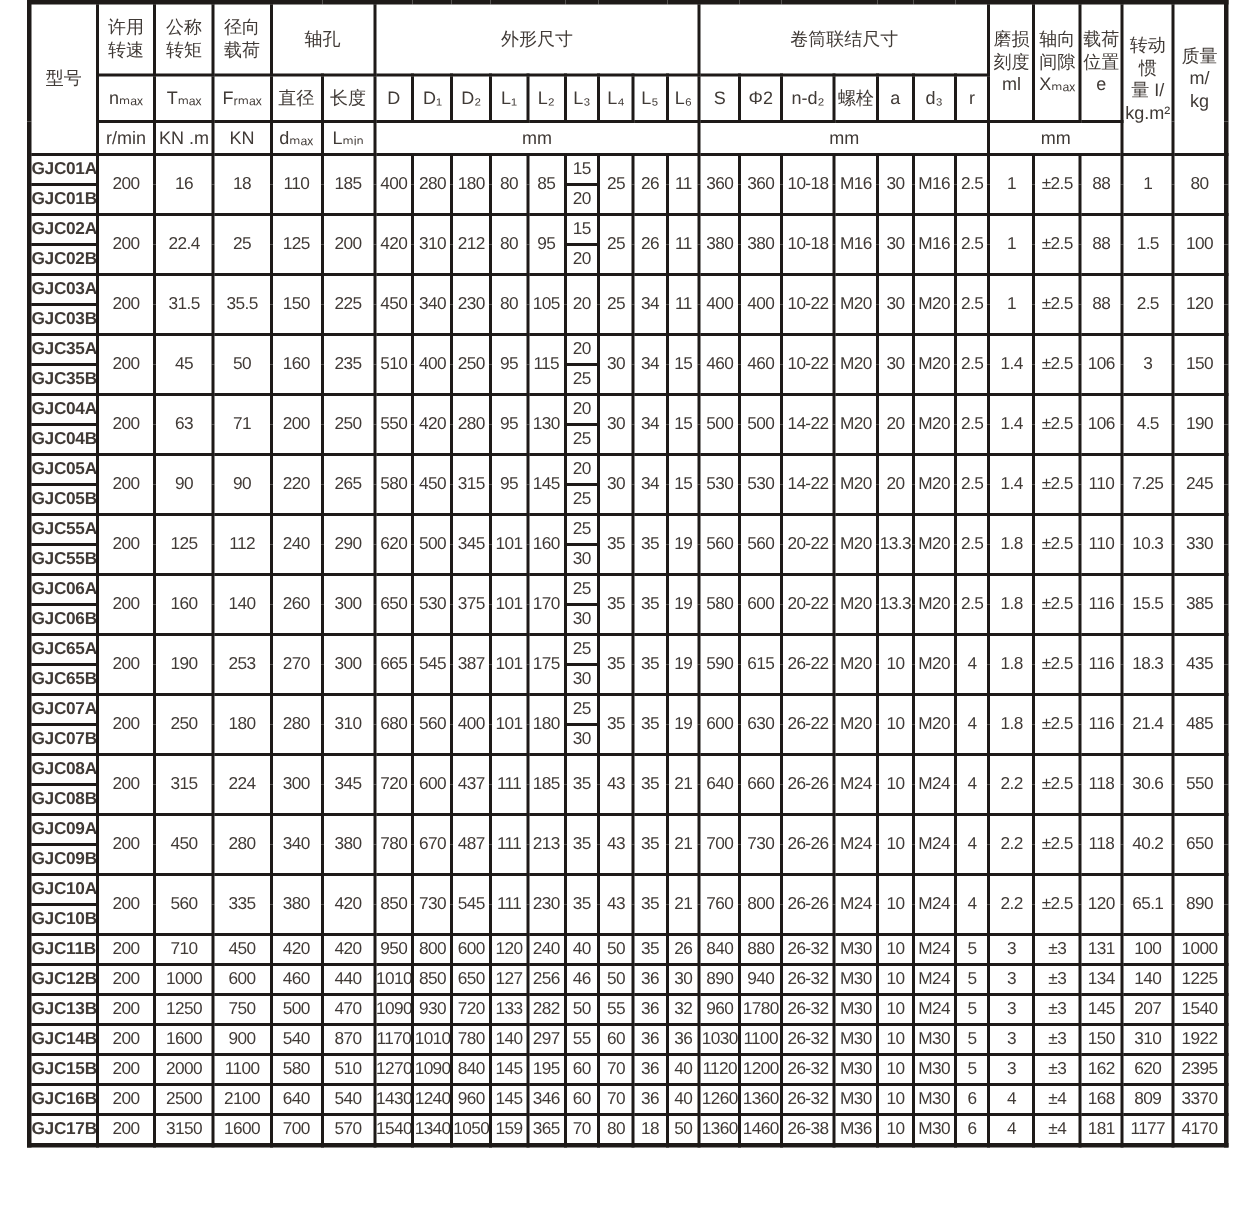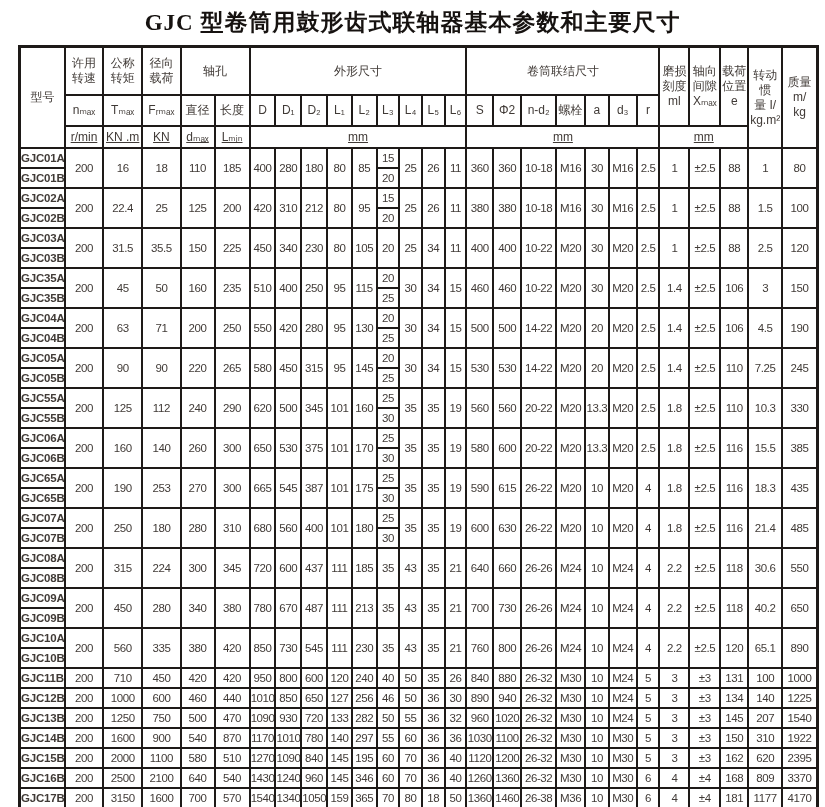--- a/index.html
+++ b/index.html
@@ -33,34 +33,33 @@
     color: #403a36;
     font-weight: normal;
     overflow: hidden;
   }
   thead th {
     font-size: 12px;
     line-height: 1.25;
   }
   thead tr.r1 th { height: 46px; }
   thead tr.r2 th { height: 29px; }
-  thead tr.r3 th { height: 20px; text-decoration: underline; }
+  thead tr.r3 th { height: 20px; }
   .ml { white-space: pre-line; }
   tbody td {
     font-size: 11.5px;
     letter-spacing: -0.4px;
     height: 18px;
   }
   tbody td[data-name="model-cell"] { letter-spacing: -0.2px; font-weight: bold; }
 </style>
 </head>
 <body>
 
 <div class="page" data-name="document-page">
-  <div class="title" data-name="page-title">GJC 型卷筒用鼓形齿式联轴器基本参数和主要尺寸</div>
 
   <table class="spec" data-name="parameters-table">
     <colgroup>
       <col style="width:44px">
         <col style="width:37px">
         <col style="width:38px">
         <col style="width:37px">
       <col style="width:33px">
         <col style="width:34px">
       <col style="width:25px">
@@ -640,21 +639,21 @@
           <td data-name="cell">1090</td>
           <td data-name="cell">930</td>
           <td data-name="cell">720</td>
           <td data-name="cell">133</td>
           <td data-name="cell">282</td>
           <td data-name="cell">50</td>
           <td data-name="cell">55</td>
           <td data-name="cell">36</td>
           <td data-name="cell">32</td>
           <td data-name="cell">960</td>
-          <td data-name="cell">1020</td>
+          <td data-name="cell">1780</td>
           <td data-name="cell">26-32</td>
           <td data-name="cell">M30</td>
           <td data-name="cell">10</td>
           <td data-name="cell">M24</td>
           <td data-name="cell">5</td>
           <td data-name="cell">3</td>
           <td data-name="cell">±3</td>
           <td data-name="cell">145</td>
           <td data-name="cell">207</td>
           <td data-name="cell">1540</td>

